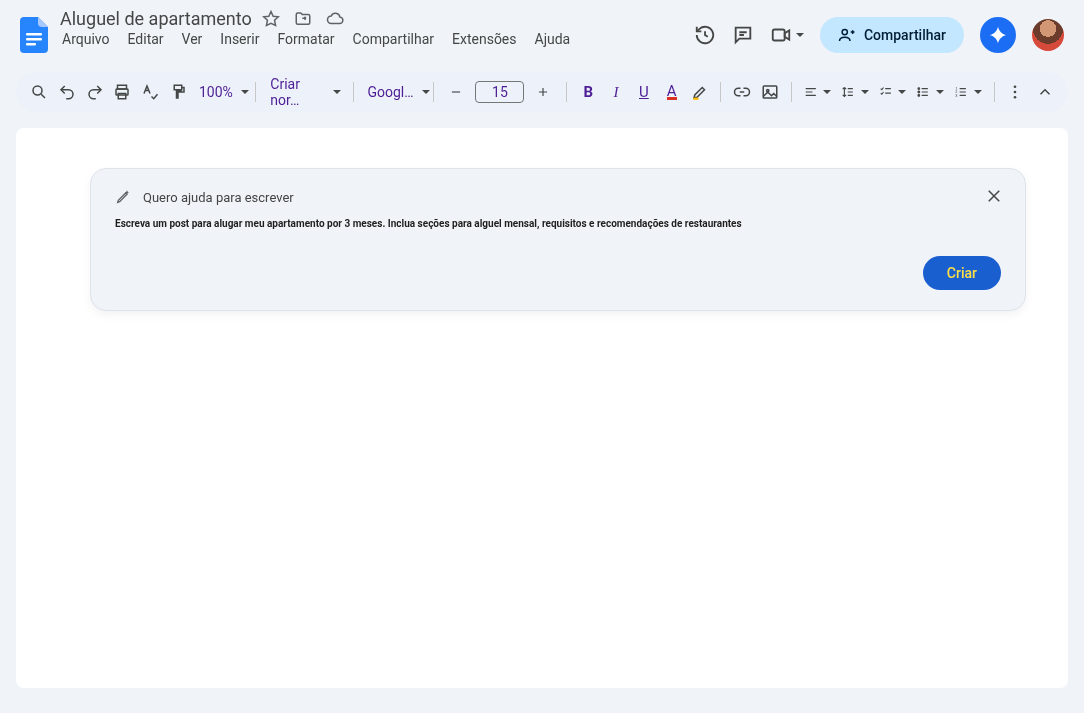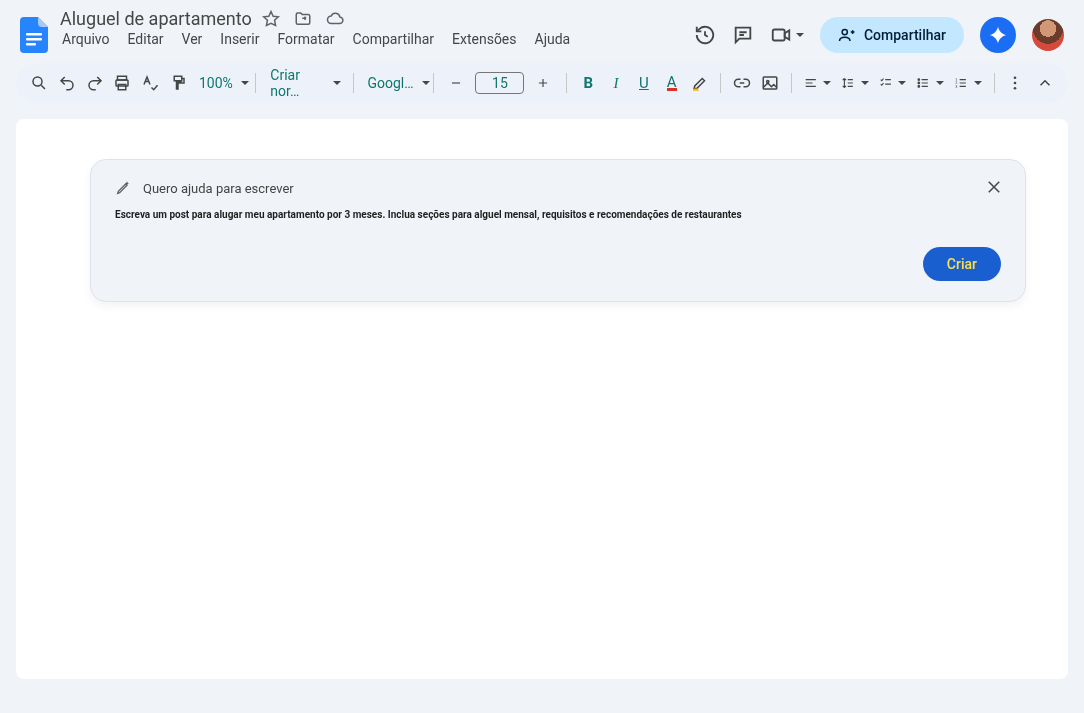--- a/index.html
+++ b/index.html
@@ -12,21 +12,21 @@
 .doc-title-row { display:flex; align-items:center; gap:10px; }
 .doc-title { font-size:18px; color:#444746; }
 .title-icons { display:flex; align-items:center; gap:14px; color:#5f6368; }
 .menubar { display:flex; gap:18px; font-size:14px; color:#444746; padding:0 0 6px 2px; }
 .menubar span { cursor:default; }
 .title-right { display:flex; align-items:center; gap:16px; padding-right:4px; }
 .share-btn { display:flex; align-items:center; gap:8px; background:#c2e7ff; color:#001d35; font-size:14px; font-weight:500; padding:9px 18px; border-radius:100px; }
 .gemini-btn { width:36px; height:36px; border-radius:50%; background:#1b6ef3; display:flex; align-items:center; justify-content:center; }
 .avatar { width:32px; height:32px; border-radius:50%; background: radial-gradient(circle at 50% 30%, #d29875 0 30%, #6b3c2b 30% 55%, #d64a3b 55% 100%); }
 
-.toolbar { margin:10px 16px 0 16px; background:#edf2fa; border-radius:100px; display:flex; align-items:center; padding:4px 10px; gap:2px; height:40px; color:#0f766e; }
+.toolbar { margin:19px 16px 0 16px; background:#edf2fa; border-radius:100px; display:flex; align-items:center; padding:4px 10px; gap:2px; height:40px; color:#4c1d95; }
 .tb-btn { width:30px; height:30px; display:flex; align-items:center; justify-content:center; border-radius:4px; }
 .tb-sep { width:1px; height:20px; background:#c7c7c7; margin:0 6px; }
 .tb-text { font-size:14px; padding:0 2px; }
 .tb-dd { display:flex; align-items:center; gap:4px; padding:0 4px; min-width:0; }
 .caret { width:0; height:0; border-left:4px solid transparent; border-right:4px solid transparent; border-top:4px solid #444746; margin-left:2px; }
 .tb-fontsize { display:flex; align-items:center; gap:4px; }
 .tb-fontsize .box { width:49px; height:22px; border:1px solid #747775; border-radius:4px; display:flex; align-items:center; justify-content:center; font-size:14px; }
 .tb-spacer { flex:1; }
 .tb-collapse { margin-left:auto; }
 

